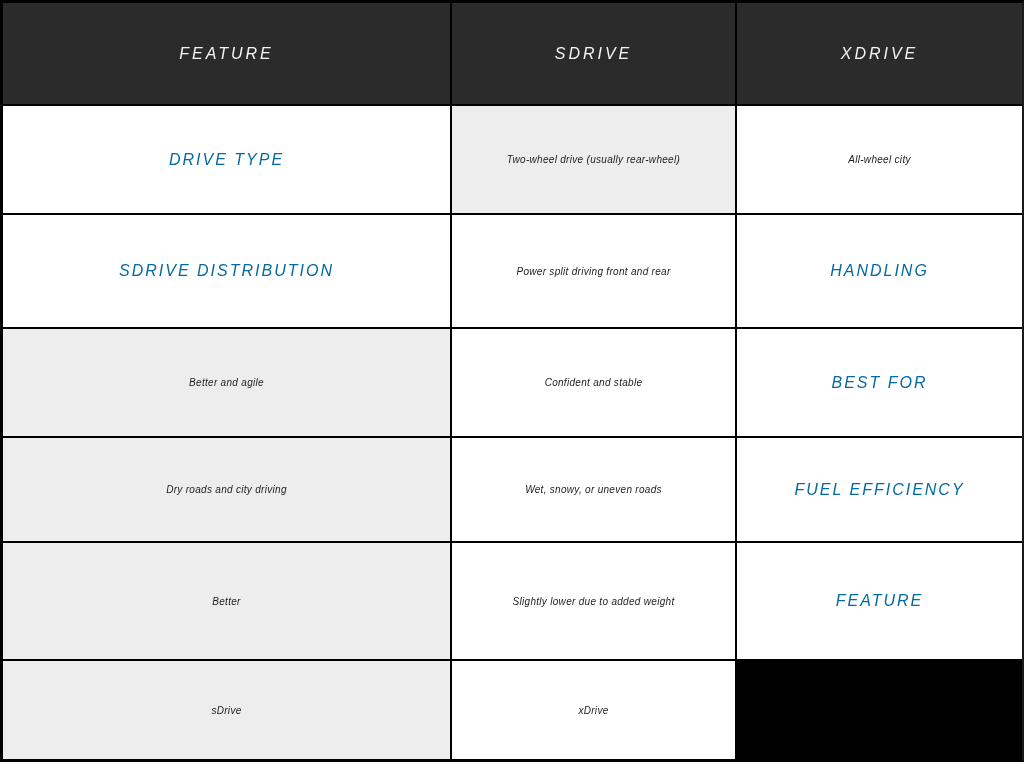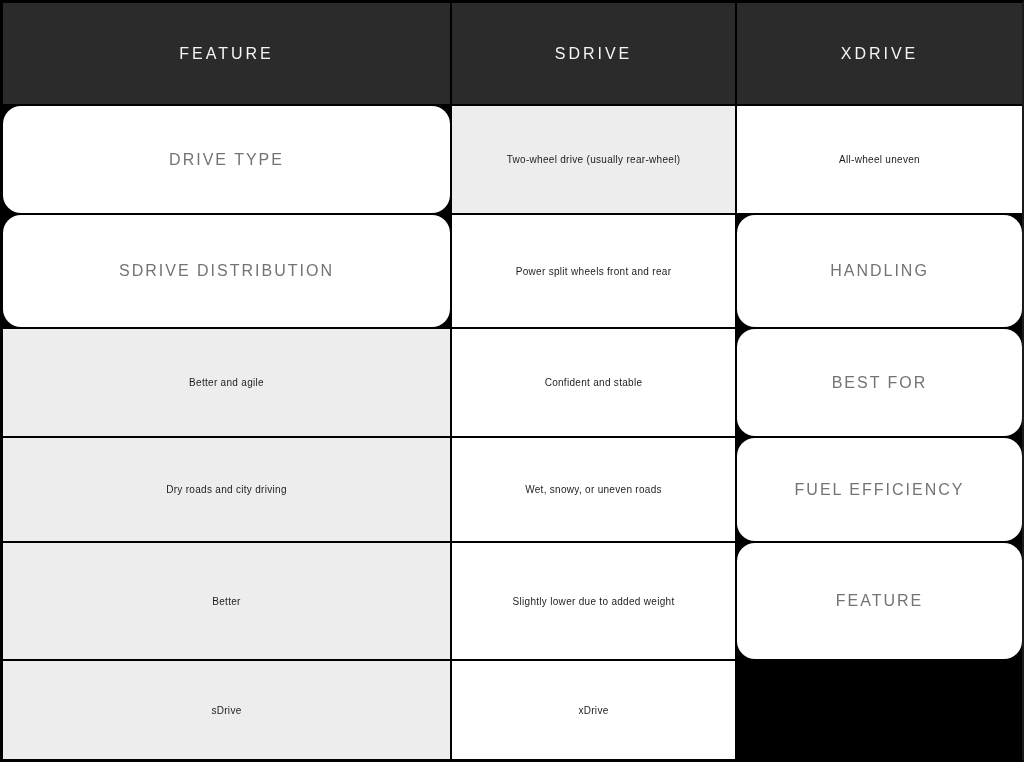--- a/index.html
+++ b/index.html
@@ -27,56 +27,56 @@
   }
   .cell {
     display: flex;
     align-items: center;
     justify-content: center;
     text-align: center;
     box-sizing: border-box;
     padding: 16px 6px;
     background: #ffffff;
     color: #1c1c1c;
+    font-style: italic;
   }
   .cell.header {
     background: #2b2b2b;
     color: #f5f5f5;
     font-size: 16px;
     letter-spacing: 3px;
     font-weight: 400;
   }
   .cell.feature {
     font-size: 16px;
     letter-spacing: 2px;
-    color: #737373;
-    border-radius: 18px;
+    color: #0369a1;
   }
   .cell.value {
     font-size: 10px;
     letter-spacing: 0.3px;
   }
   .cell.sdrive-col {
     background: #ededed;
   }
 </style>
 </head>
 <body>
 
 <div class="table-frame">
   <div class="cell header">FEATURE</div>
   <div class="cell header">SDRIVE</div>
   <div class="cell header">XDRIVE</div>
 
   <div class="cell feature">DRIVE TYPE</div>
   <div class="cell value sdrive-col">Two-wheel drive (usually rear-wheel)</div>
-  <div class="cell value">All-wheel uneven</div>
+  <div class="cell value">All-wheel city</div>
 
   <div class="cell feature">SDRIVE DISTRIBUTION</div>
-  <div class="cell value">Power split wheels front and rear</div>
+  <div class="cell value">Power split driving front and rear</div>
 
   <div class="cell feature">HANDLING</div>
   <div class="cell value sdrive-col">Better and agile</div>
   <div class="cell value">Confident and stable</div>
 
   <div class="cell feature">BEST FOR</div>
   <div class="cell value sdrive-col">Dry roads and city driving</div>
   <div class="cell value">Wet, snowy, or uneven roads</div>
 
   <div class="cell feature">FUEL EFFICIENCY</div>

